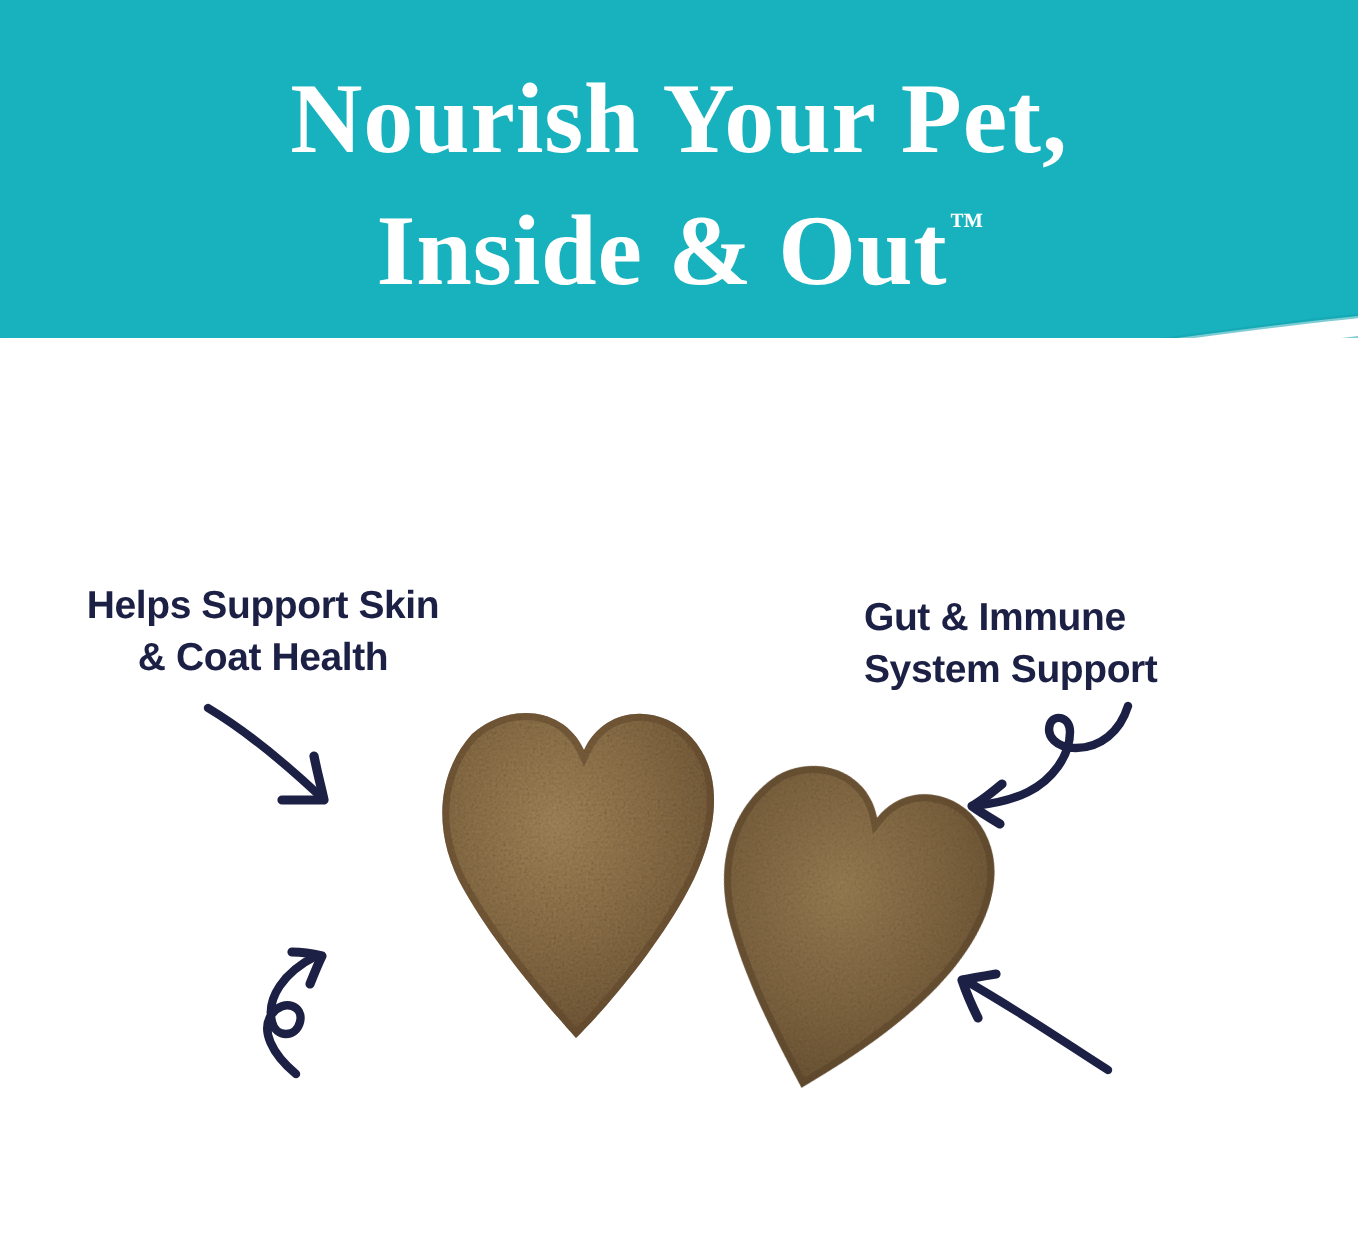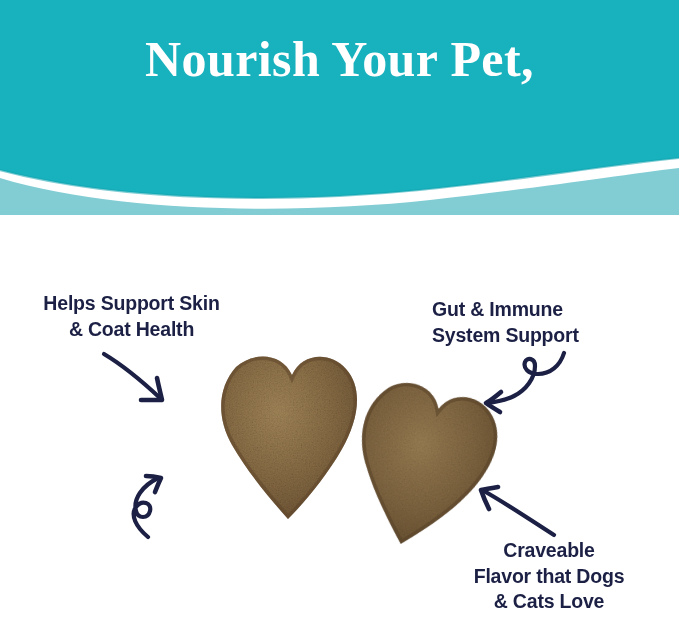--- a/index.html
+++ b/index.html
@@ -14,21 +14,21 @@
     overflow: hidden;
     font-family: "Liberation Sans", sans-serif;
     -webkit-font-smoothing: antialiased;
   }
 
   
   #banner {
     position: absolute;
     left: 0; top: 0;
     width: 679px;
-    height: 215px;
+    height: 169px;
     overflow: hidden;
   }
   #banner-wave-svg {
     position: absolute;
     left: 0; top: 0;
     width: 679px;
     height: 215px;
     display: block;
   }
   #banner-title {
@@ -130,20 +130,21 @@
 
     <path d="M0 178 C 120 214, 300 214, 430 200 C 540 188, 620 175, 679 168 L679 215 L0 215 Z" fill="#82CDD4"></path>
 
     <path d="M0 0 L679 0 L679 158 C 600 166, 520 180, 420 190 C 300 202, 130 204, 0 170 Z" fill="#17B2BD"></path>
 
     <path d="M0 170 C 130 204, 300 202, 420 190 C 520 180, 600 166, 679 158" fill="none" stroke="#13A3AE" stroke-width="2.2" opacity="0.55"></path>
   </svg>
 
   <div id="banner-title">
     <span class="tline">Nourish Your Pet,</span>
+    <span class="tline"><span>Inside &amp; Out</span><span id="tm-mark">™</span></span>
   </div>
 
 </div>
 
 <div id="content">
 
   <div id="kibble-group">
     <svg class="kibble" id="kibble-left" viewBox="0 0 310 200">
       <defs>
         <radialGradient id="kg1" cx="42%" cy="34%" r="72%">
@@ -267,22 +268,19 @@
 
   <svg class="arrow-svg" id="arrow-mixes-great" viewBox="0 0 95 68">
     <path class="arrow-path" d="M 30 64
              C 18 54, 12 42, 18 34
              C 24 26, 34 30, 32 38
              C 30 46, 20 46, 18 38
              C 15 26, 24 13, 40 5"></path>
     <path class="arrow-head" d="M 28 3 C 34 3, 39 4, 43 5 C 41 9, 39 14, 37 19"></path>
   </svg>
 
-  <div class="callout" id="callout-craveable">Craveable
-Flavor that Dogs
-&amp; Cats Love</div>
 
   <svg class="arrow-svg" id="arrow-craveable" viewBox="0 0 105 62">
     <path class="arrow-path" d="M 92 58 C 76 48, 50 30, 22 14"></path>
     <path class="arrow-head" d="M 36 10 C 30 11, 24 12, 19 13 C 21 19, 24 26, 27 32"></path>
   </svg>
 
 </div>
 
 </body></html>

